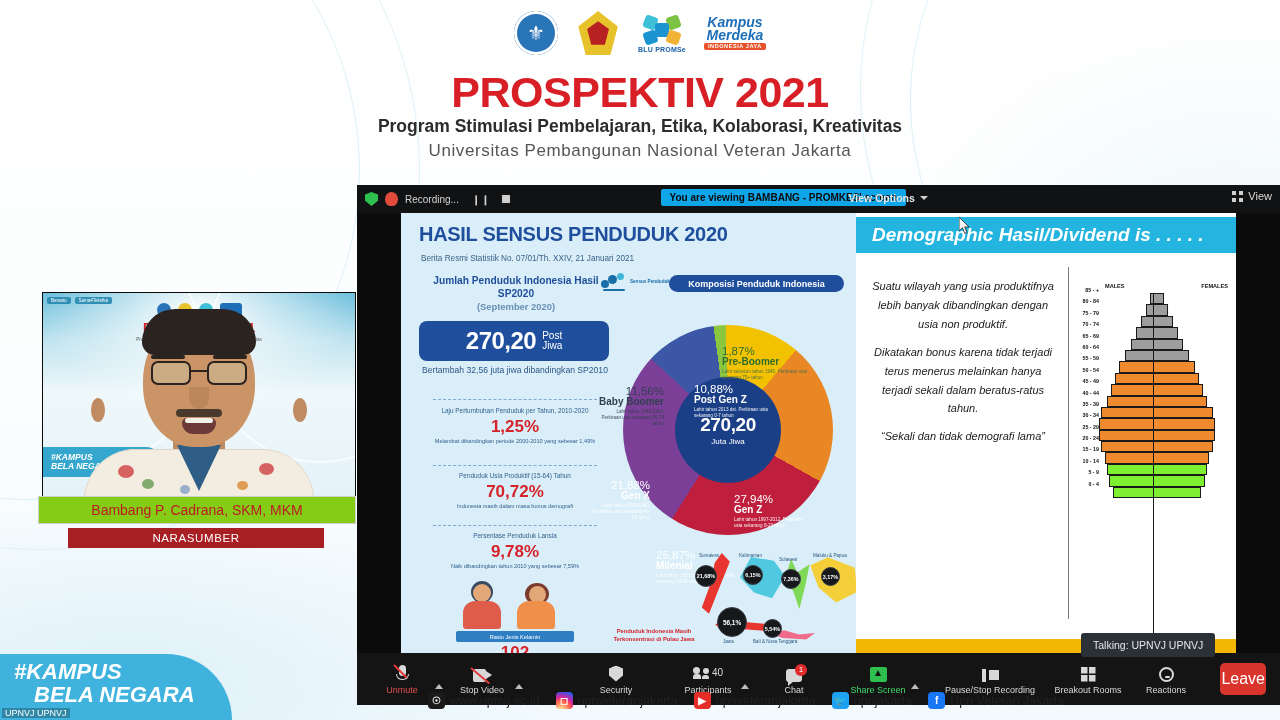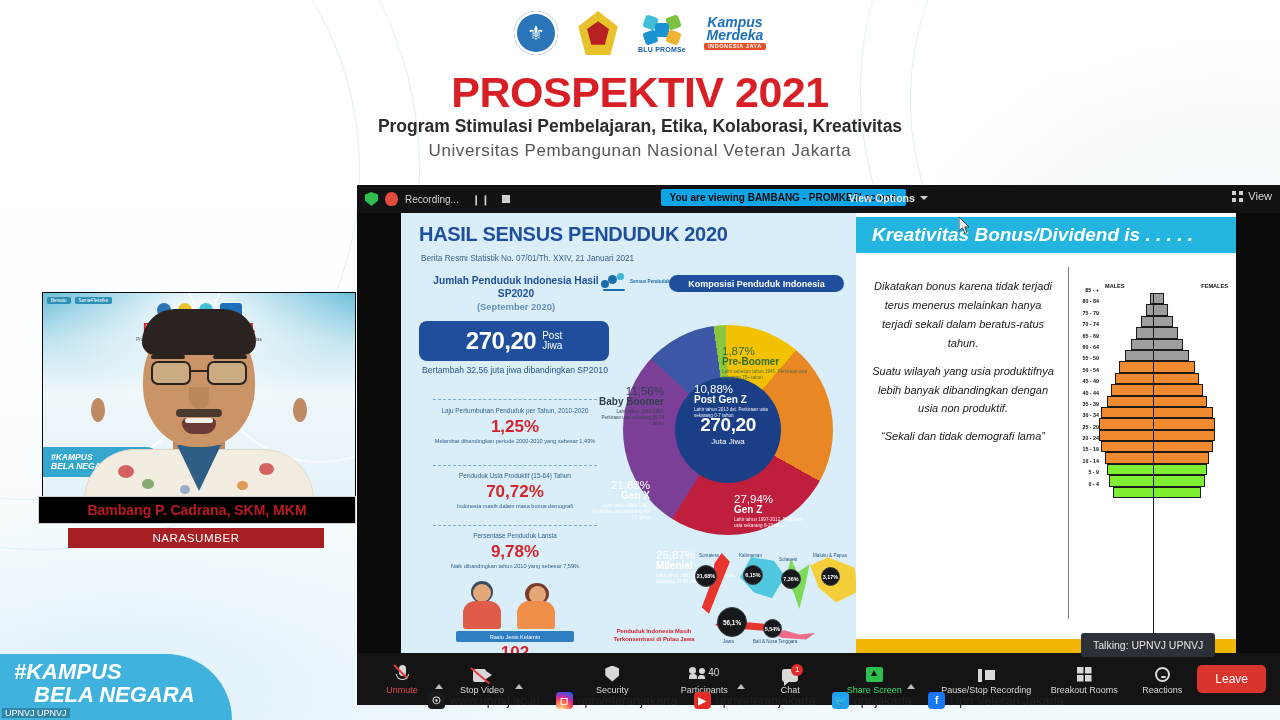--- a/index.html
+++ b/index.html
@@ -284,22 +284,22 @@
   .rec-ico .p { width:4px;height:13px;background:#d8d8d8; }
   .rec-ico .s { width:10px;height:10px;background:#d8d8d8; }
   .br-ico { width:15px;height:15px; background:
       linear-gradient(#d8d8d8,#d8d8d8) 0 0/6.5px 6.5px no-repeat,
       linear-gradient(#d8d8d8,#d8d8d8) 8.5px 0/6.5px 6.5px no-repeat,
       linear-gradient(#d8d8d8,#d8d8d8) 0 8.5px/6.5px 6.5px no-repeat,
       linear-gradient(#d8d8d8,#d8d8d8) 8.5px 8.5px/6.5px 6.5px no-repeat; }
   .react-ico { width:15px;height:15px; border:2px solid #d8d8d8; border-radius:50%; position:relative; }
   .react-ico:after { content:""; position:absolute; left:4px; top:7px; width:5px;height:2px; background:#d8d8d8; border-radius:2px; }
   #leave-btn {
-    margin-left:auto; background:#d9352c; color:#fff; font-size:12px;
-    padding:7px 18px; border-radius:5px;
+    margin-left:auto; background:#d9352c; color:#fff; font-size:16px;
+    padding:7px 1px; border-radius:5px;
   }
   .tb-green .lbl { color:#3ddc6b; }
   .tb-red  .lbl  { color:#e05050; }
   .tb-spacer { width:62px; }
 
   
   #talking-tip {
     position:absolute; left:1081px; top:633px; background:#2c3138; color:#e6e6e6;
     font-size:10.5px; padding:6px 12px; border-radius:3px; z-index:20;
   }
@@ -366,23 +366,23 @@
   .p-stache{ position:absolute; left:50%; transform:translateX(-50%); top:94px; width:46px;height:8px;
             background:#4a3a2e; border-radius:4px; }
   .p-mouth{ position:absolute; left:50%; transform:translateX(-50%); top:103px; width:34px;height:16px;
             background:#6b3a38; border-radius:5px 5px 12px 12px; }
   .p-mouth:after{ content:""; position:absolute; left:3px; top:0; width:28px;height:5px; background:#f2efe8; border-radius:3px; }
   .p-ear { position:absolute; top:62px; width:14px;height:24px; background:#c08a62; border-radius:50%; }
 
   
   #name-banner {
     position:absolute; left:38px; top:496px; width:318px; height:28px;
-    background:#000000; border:1px solid #cfcfcf;
+    background:#84cc16; border:1px solid #cfcfcf;
     display:flex; align-items:center; justify-content:center;
-    font-size:14px; font-weight:bold; color:#bb1b22;
+    font-size:14px; font-weight:normal; color:#bb1b22;
   }
   #role-banner {
     position:absolute; left:68px; top:528px; width:256px; height:20px;
     background:#a81f23; color:#fff; font-size:11.5px;
     display:flex; align-items:center; justify-content:center; letter-spacing:.6px;
   }
 
   
   #kbn-badge {
     position:absolute; left:0; top:654px; width:232px; height:66px;
@@ -612,25 +612,25 @@
           <div class="isle-cap" style="left:-2px;top:10px">Sumatera</div>
           <div class="isle-cap" style="left:38px;top:10px">Kalimantan</div>
           <div class="isle-cap" style="left:78px;top:14px">Sulawesi</div>
           <div class="isle-cap" style="left:112px;top:10px">Maluku &amp; Papua</div>
           <div class="isle-cap" style="left:22px;top:96px">Jawa</div>
           <div class="isle-cap" style="left:52px;top:96px">Bali &amp; Nusa Tenggara</div>
         </div>
       </div>
 
       <div id="slide-right">
-        <div class="dd-banner">Kreativitas Bonus/Dividend is . . . . .</div>
+        <div class="dd-banner">Demographic Hasil/Dividend is . . . . .</div>
         <div class="dd-body">
           <div class="dd-text">
+            <p>Suatu wilayah yang usia produktifnya lebih banyak dibandingkan dengan usia non produktif.</p>
             <p>Dikatakan bonus karena tidak terjadi terus menerus melainkan hanya terjadi sekali dalam beratus-ratus tahun.</p>
-            <p>Suatu wilayah yang usia produktifnya lebih banyak dibandingkan dengan usia non produktif.</p>
             <p>“Sekali dan tidak demografi lama”</p>
           </div>
           <div class="dd-divider"></div>
           <div class="dd-pyr">
             <div class="pyr-ml">MALES</div>
             <div class="pyr-fl">FEMALES</div>
             <div class="pyr-axis" id="pyr-axis">
                 <div>85 - +</div>
                 <div>80 - 84</div>
                 <div>75 - 79</div>

